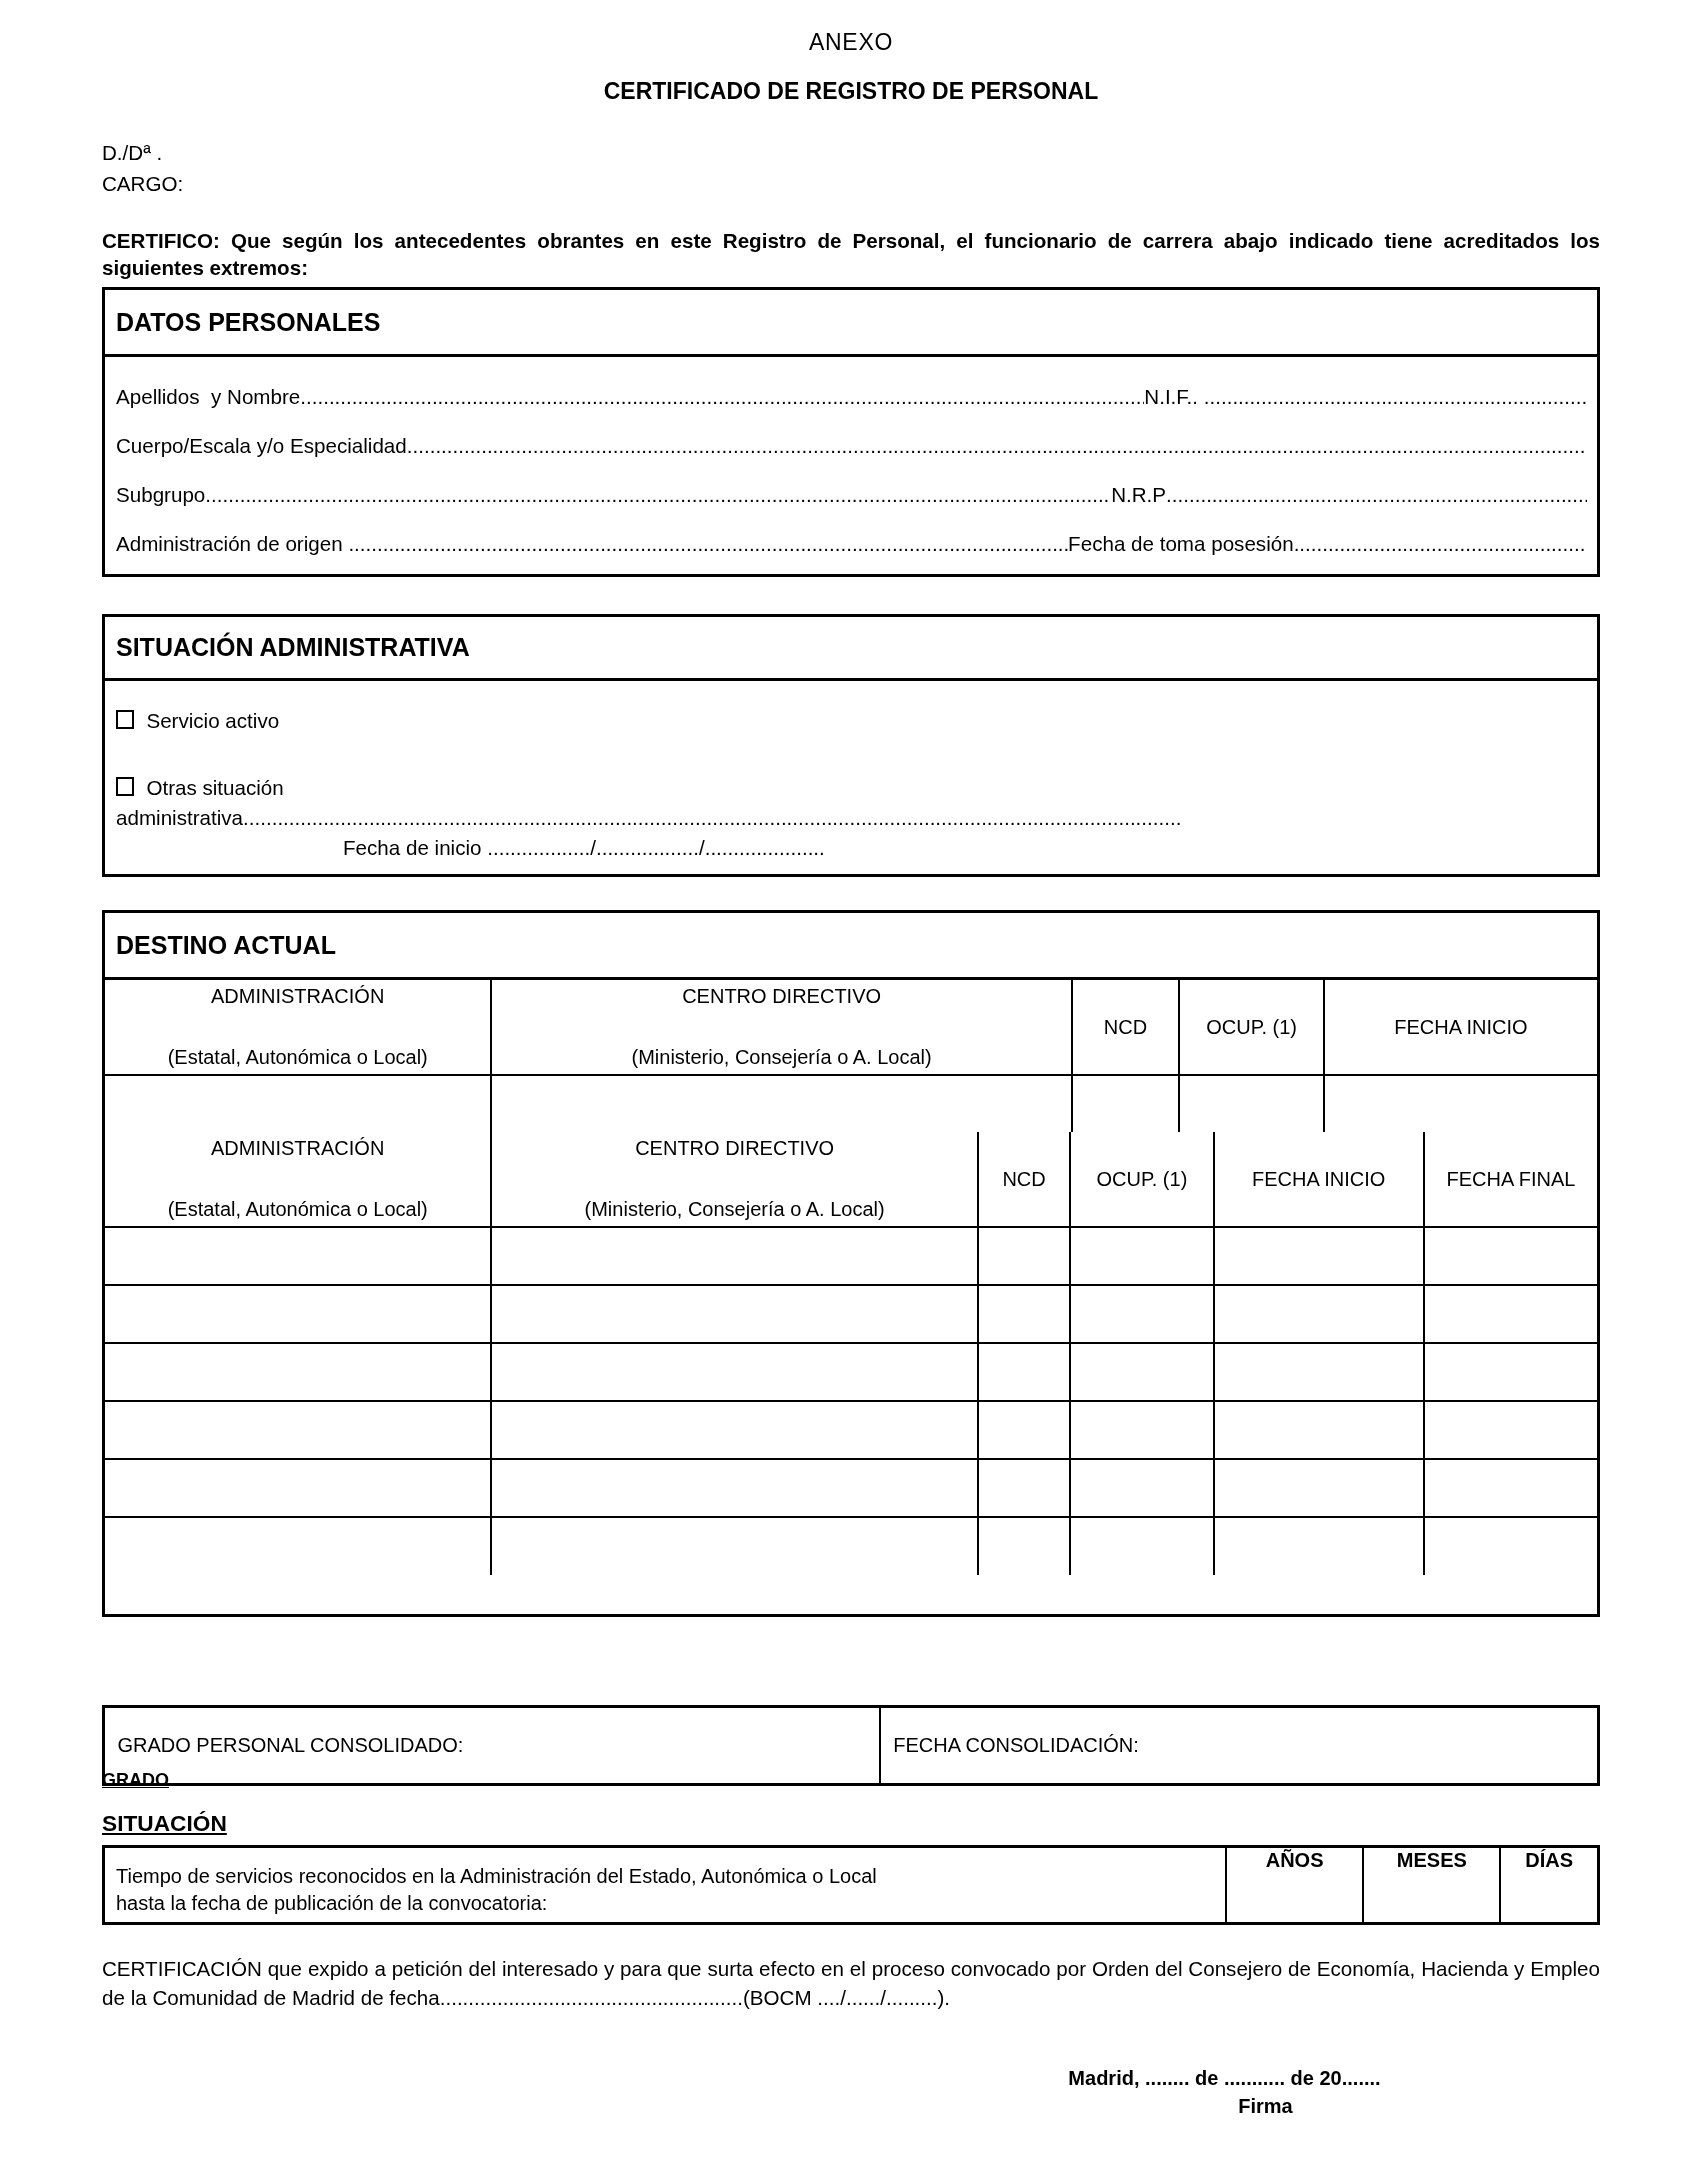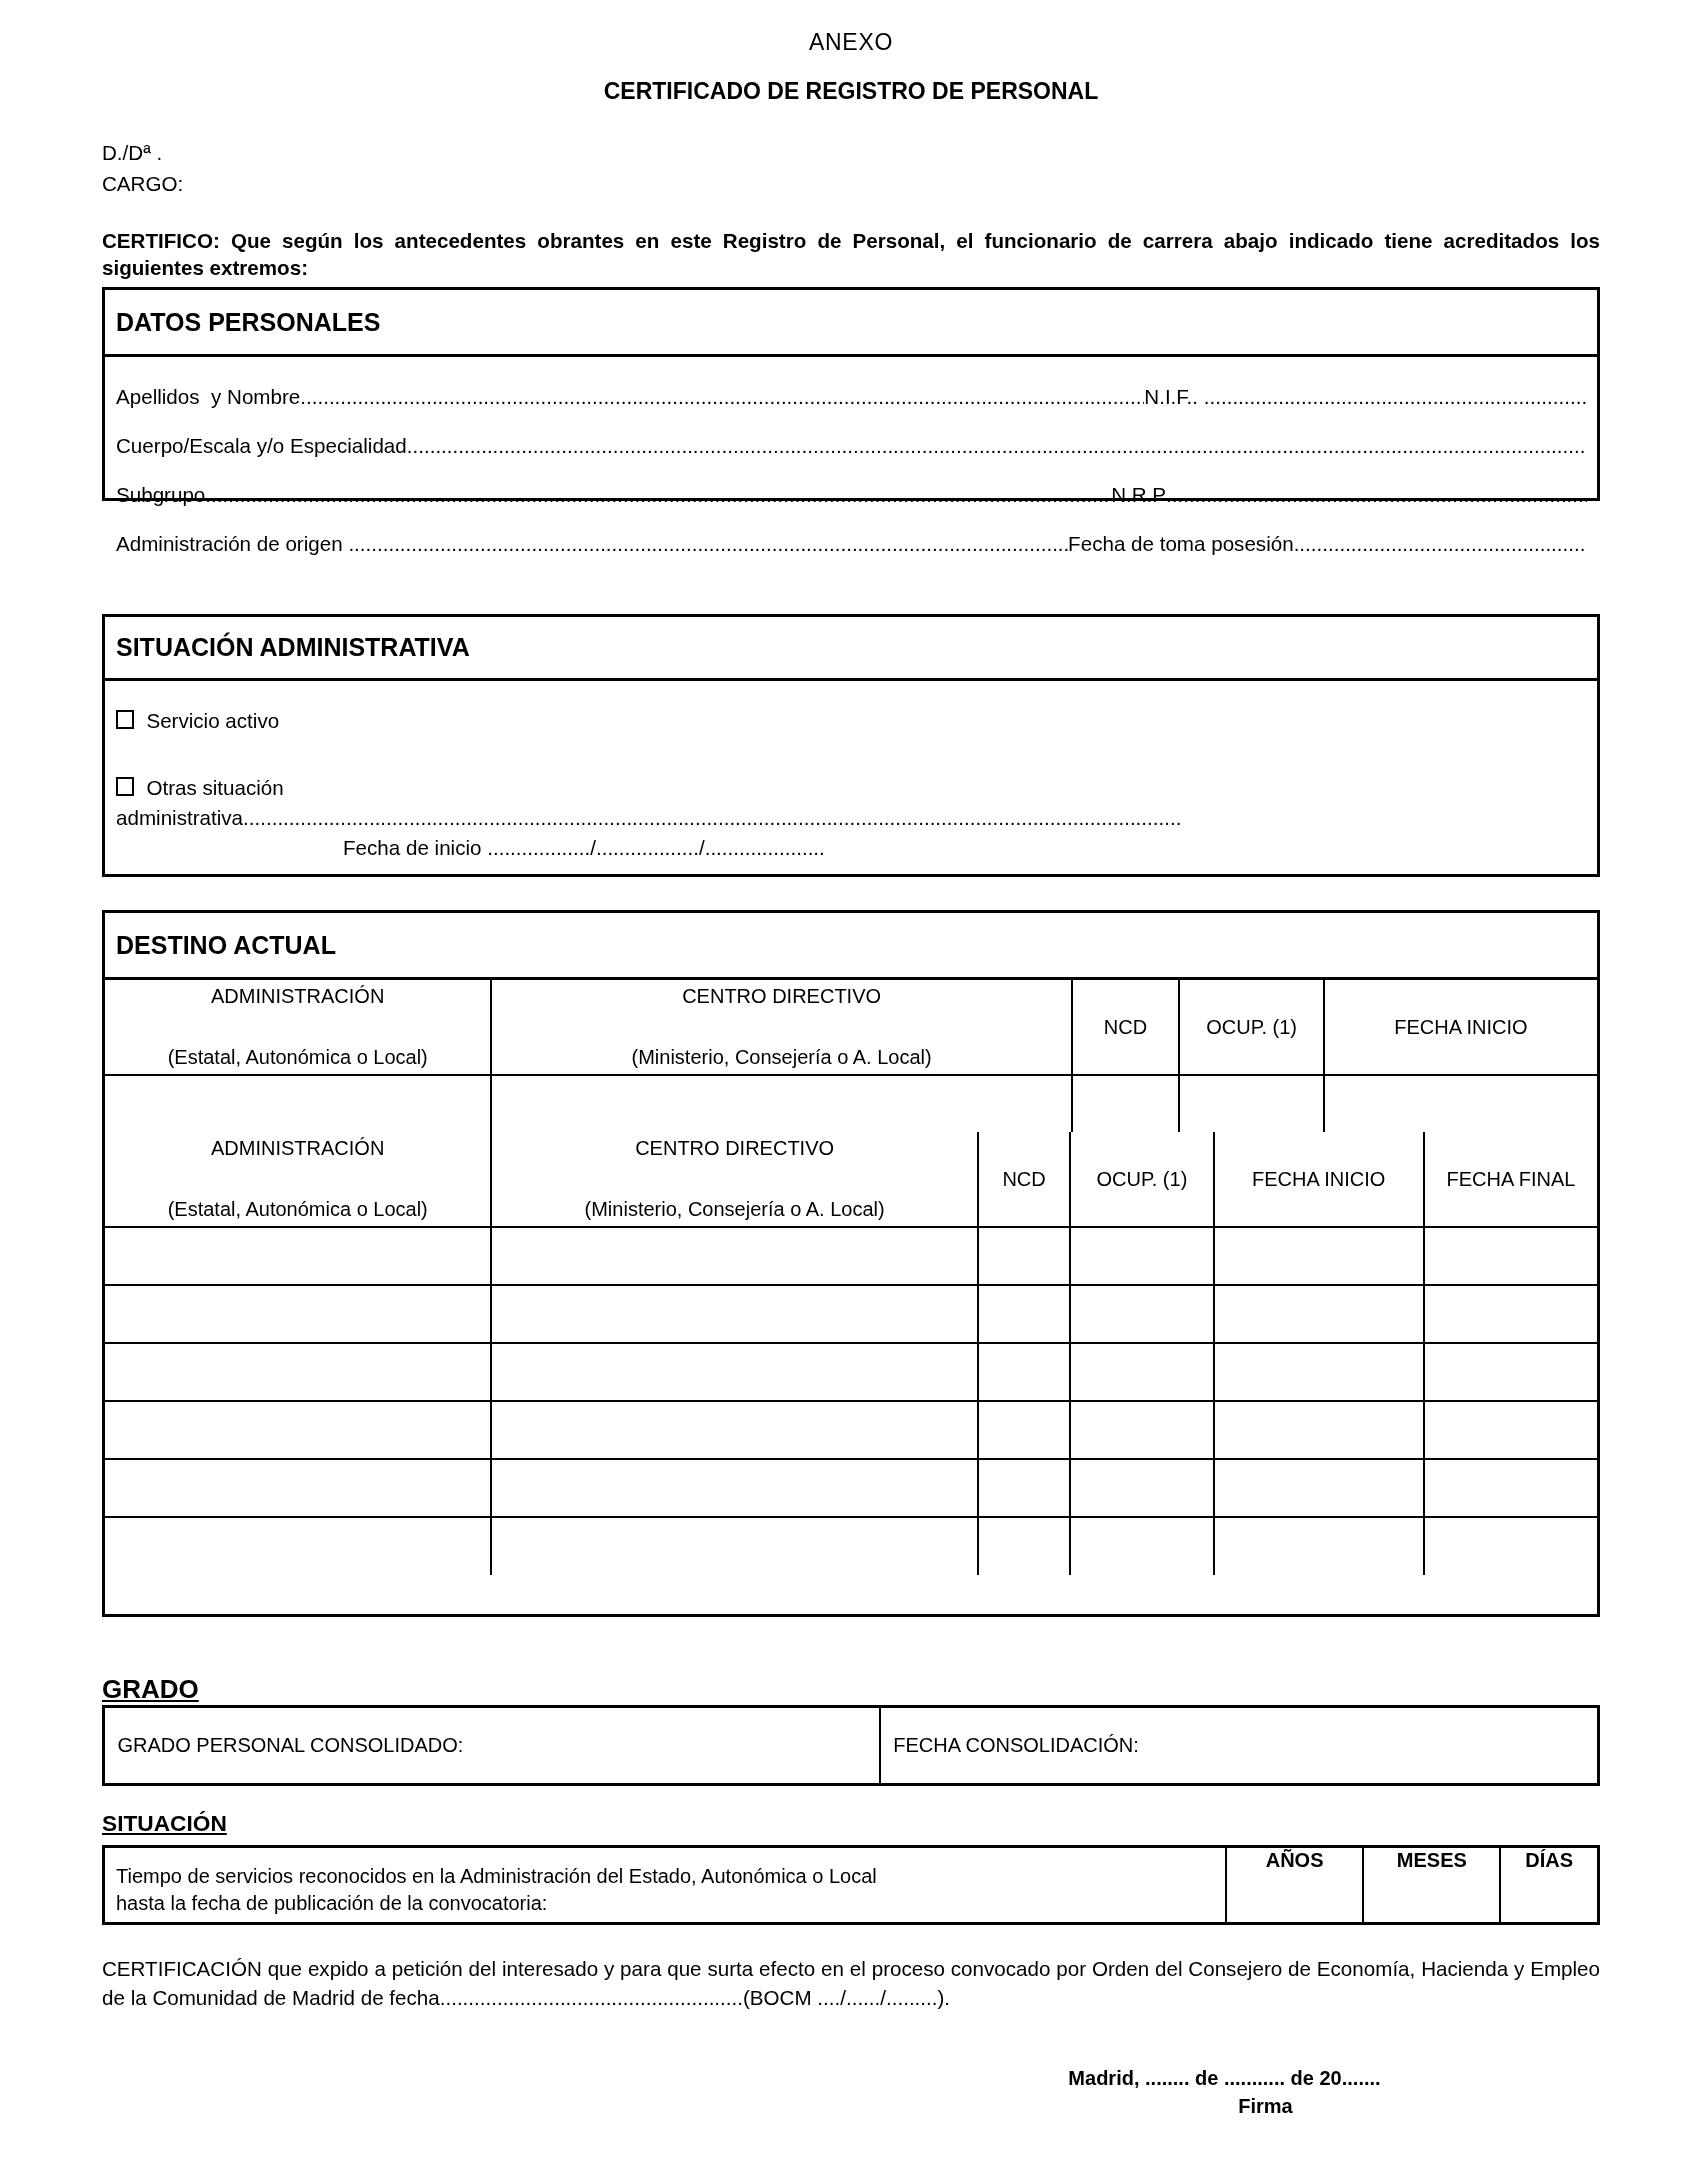--- a/index.html
+++ b/index.html
@@ -14,21 +14,21 @@
   .title    { top:29px;  font-size:23px; letter-spacing:0.7px; }
   .subtitle { top:78px; font-size:23px; }
   .dda      { top:141px; font-size:20.6px; }
   .cargo    { top:172px; font-size:20.6px; }
   .certify  { top:227px; font-size:20.6px; line-height:27px; text-align:justify; }
 
   .box { border:3.4px solid #000; }
   .sec-head { border-bottom:3.4px solid #000; font-size:25px; font-weight:bold;
               display:flex; align-items:center; padding-left:11px; }
 
-  .datos-box { top:287px; height:214px; }
+  .datos-box { top:287px; height:290px; }
   .datos-box .sec-head { height:67px; }
   .datos-body { padding:27.5px 9.6px 0 11px; font-size:20.6px; }
   .dotrow { display:flex; align-items:baseline; white-space:pre; margin-bottom:25px; }
   .dotrow .lbl { flex:0 0 auto; }
   .fill { flex:1 1 0; overflow:hidden; white-space:nowrap; min-width:0; }
 
   .sit-box { top:614px; height:263px; }
   .sit-box .sec-head { height:64px; }
   .sit-body { padding:27.5px 9.6px 0 11px; font-size:20.6px; }
   .cb { display:inline-block; width:18px; height:19px; border:2.1px solid #000;
@@ -48,21 +48,21 @@
   tr th:last-child,  tr td:last-child  { border-right:none; }
   thead tr th { border-top:none; }
   .t1 tbody tr td { height:57px; border-bottom:none; }
   .t1 thead tr { height:82px; }
   .t2 thead tr { height:87px; }
   .t2 tbody tr td { height:58px; }
   .t2 tbody tr:last-child td { border-bottom:none; }
   .hdr-sub { display:block;margin-top:36px; }
 
   .footnote { top:1624px; font-size:20px; }
-  .grado-head { top:1674px; font-size:26px; font-weight:bold; text-decoration:underline; }
+  .grado-head { top:1770px; font-size:18px; font-weight:bold; text-decoration:underline; }
   .grado-table { top:1705px; height:81px; display:flex; }
   .grado-table .cell { display:flex; align-items:center; padding-left:12.4px; font-size:20px; }
   .grado-table .cell.left  { width:52%; border-right:2.7px solid #000; }
   .grado-table .cell.right { width:48%; }
 
   .antig-head { top:1810px; font-size:22.7px; font-weight:bold; text-decoration:underline; }
   .antig-table { top:1845px; height:80px; display:flex; }
   .antig-table .cell { font-size:20px; }
   .antig-table .lblcell { width:75.2%; border-right:2.7px solid #000;
         display:flex; flex-direction:column; justify-content:center; padding:9.6px 6.9px 0 11px; line-height:27px; }

